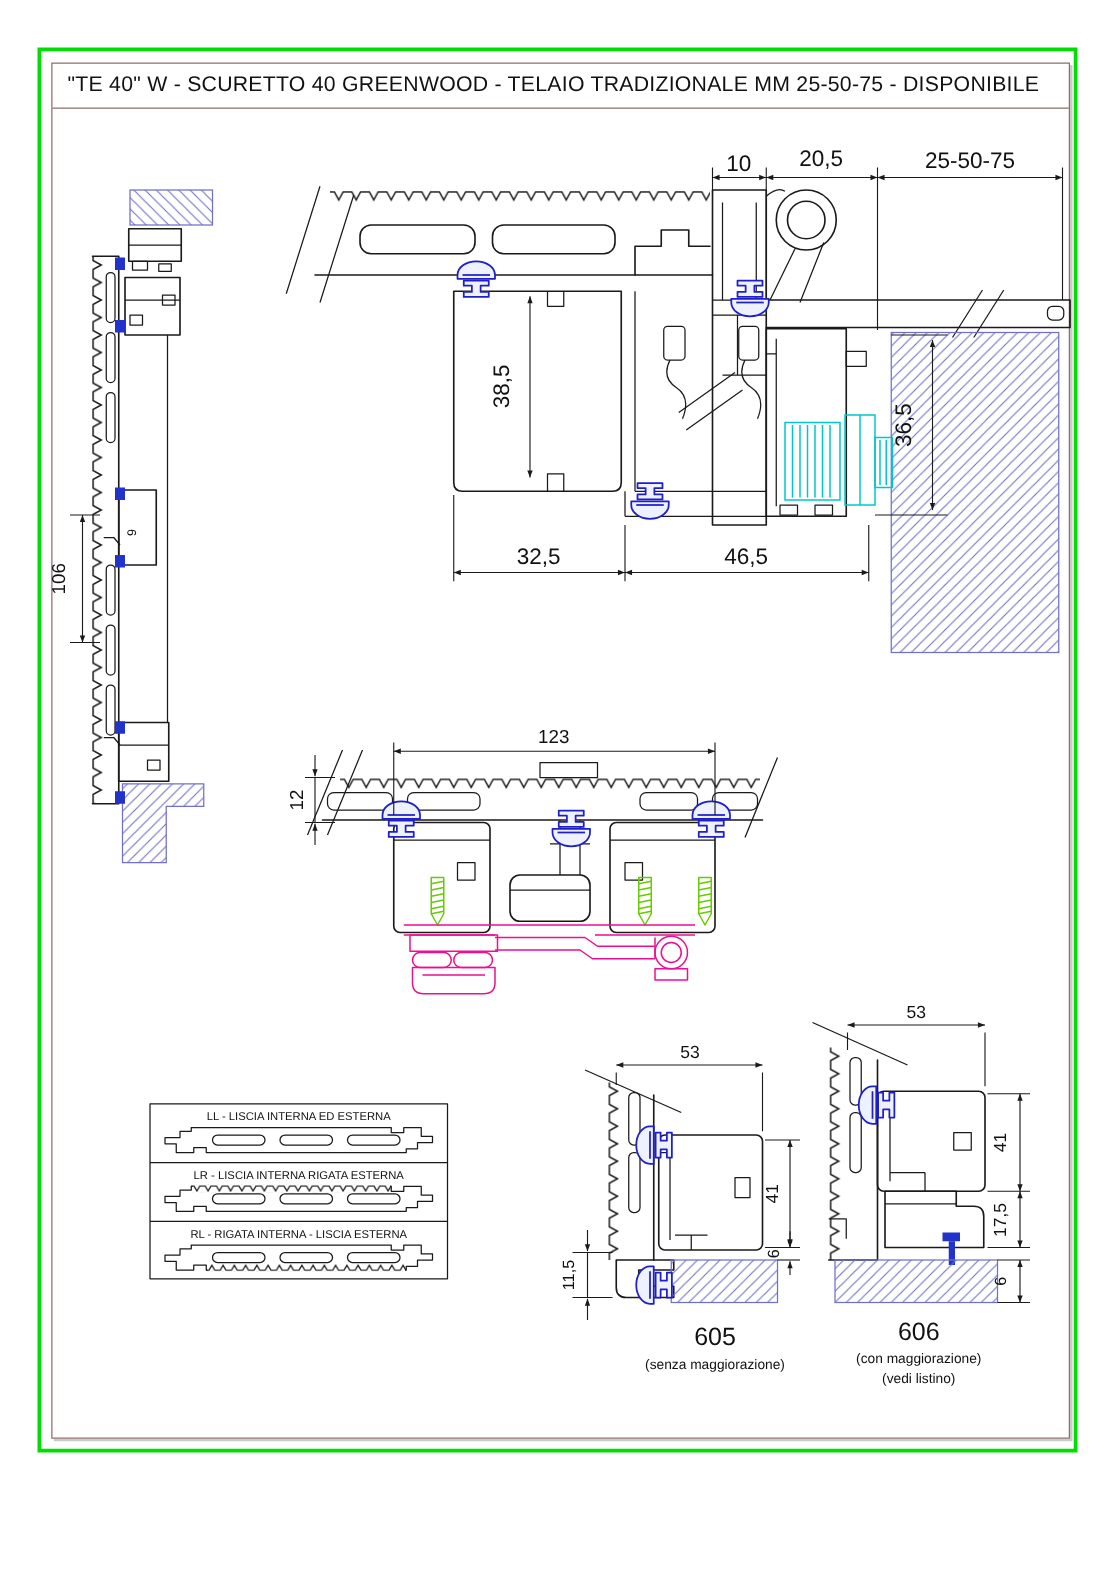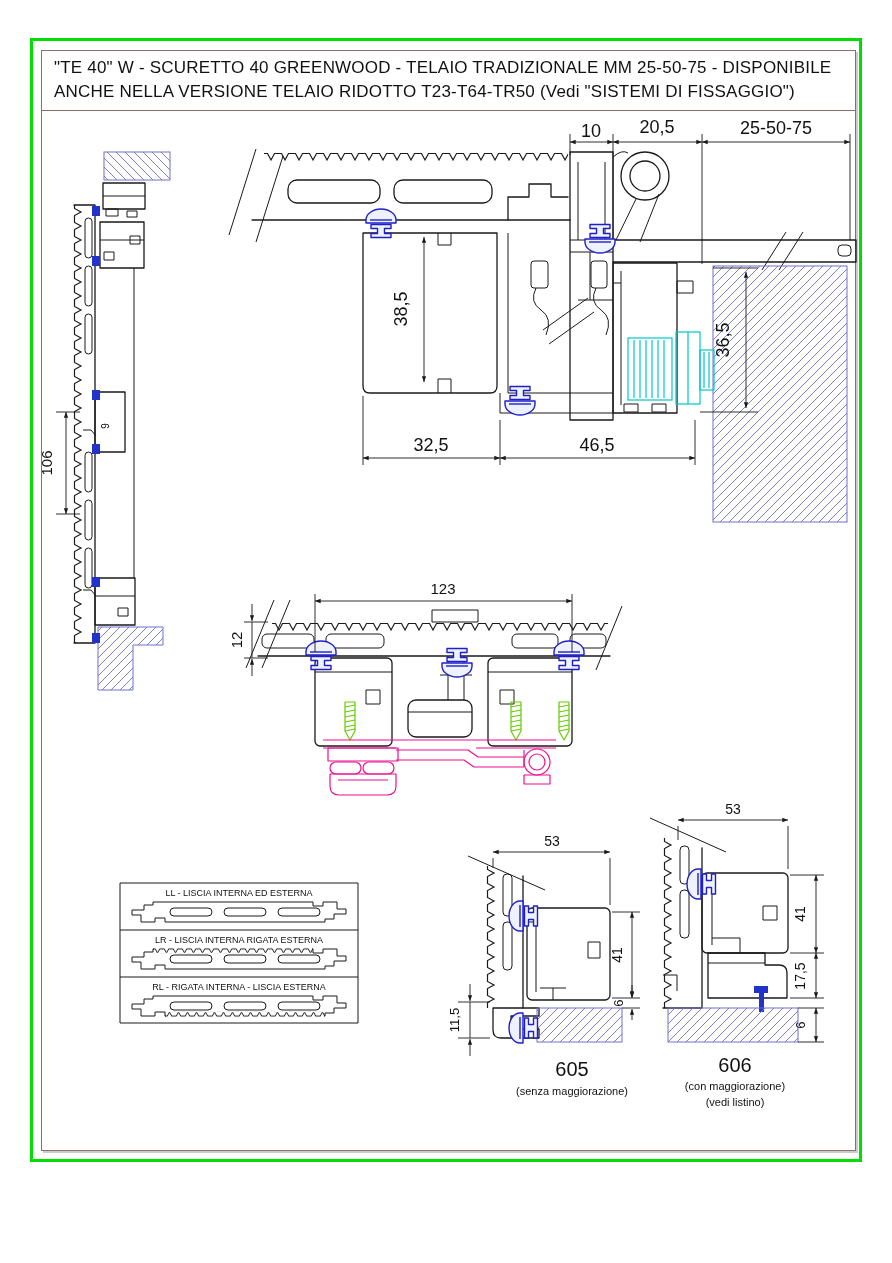--- a/index.html
+++ b/index.html
@@ -29,21 +29,20 @@
   .wall{stroke:#7070c8;stroke-width:1;}
 </style>
 </head>
 <body>
 
 <div class="sheet">
   <div class="green-frame"></div>
   <div class="inner-box">
     <div class="titlebox">
       <div>"TE 40" W - SCURETTO 40 GREENWOOD - TELAIO TRADIZIONALE MM 25-50-75 - DISPONIBILE</div>
-      <div>ANCHE NELLA VERSIONE TELAIO RIDOTTO T23-T64-TR50 (Vedi "SISTEMI DI FISSAGGIO")</div>
     </div>
   </div>
 
   <svg width="892" height="1263" viewBox="0 0 892 1263">
     <defs>
       <marker id="ar" viewBox="0 0 10 10" refX="9" refY="5" markerWidth="9" markerHeight="7" orient="auto-start-reverse">
         <path d="M0,1.6 L9,5 L0,8.4 Z" fill="#1a1a1a"></path>
       </marker>
       <pattern id="ribsH" width="14" height="10" patternUnits="userSpaceOnUse">
         <path d="M0,1.5 H3.5 L7,8 L10.5,1.5 H14" fill="none" stroke="#1a1a1a" stroke-width="1.2"></path>

